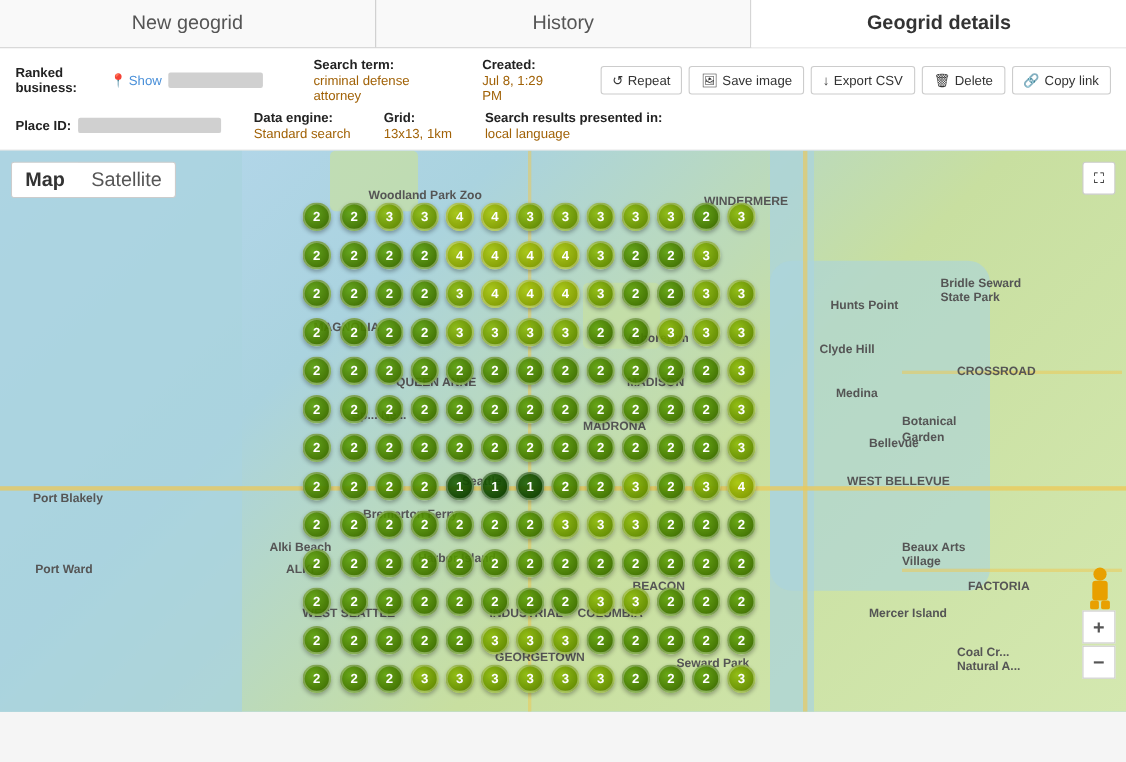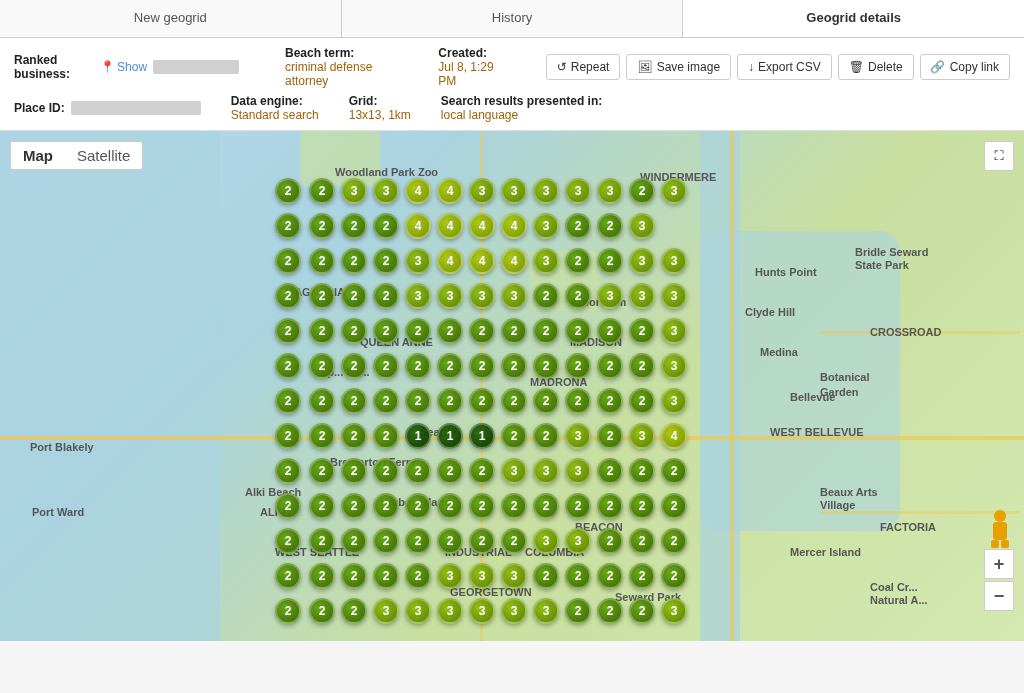--- a/index.html
+++ b/index.html
@@ -11,21 +11,21 @@
       border-bottom: 1px solid #ccc;
       background: #f9f9f9;
     }
     .tab {
       flex: 1;
       padding: 10px 0;
       text-align: center;
       cursor: pointer;
       border-right: 1px solid #ccc;
       color: #555;
-      font-size: 13px;
+      font-size: 18px;
     }
     .tab:last-child { border-right: none; }
     .tab.active {
       background: #fff;
       color: #333;
       font-weight: bold;
       border-bottom: 2px solid #fff;
     }
 
     
@@ -65,21 +65,21 @@
       left: 10px;
       z-index: 10;
       background: #fff;
       border: 1px solid #ccc;
       border-radius: 3px;
       display: flex;
       overflow: hidden;
     }
     .map-type-btn {
       padding: 5px 12px;
-      font-size: 15px;
+      font-size: 18px;
       cursor: pointer;
       border: none;
       background: transparent;
       color: #333;
       text-align: right;
     }
     .map-type-btn.active {
       background: #fff;
       font-weight: bold;
     }
@@ -251,21 +251,21 @@
   <div class="info-row1">
     <div class="ranked-section">
       <span class="ranked-label">Ranked business:</span>
       <span class="show-btn">
         <span style="color:#4a90d9; font-size:12px;">📍</span>
         <span>Show</span>
       </span>
       <span class="blurred-name"></span>
     </div>
     <div class="info-group">
-      <span class="info-group-label">Beach term:</span>
+      <span class="info-group-label">Search term:</span>
       <span class="info-group-value">criminal defense attorney</span>
     </div>
     <div class="info-group">
       <span class="info-group-label">Created:</span>
       <span class="info-group-value">Jul 8, 1:29 PM</span>
     </div>
     <div class="action-buttons">
       <button class="btn">
         <span>↺</span>
         <span>Repeat</span>

